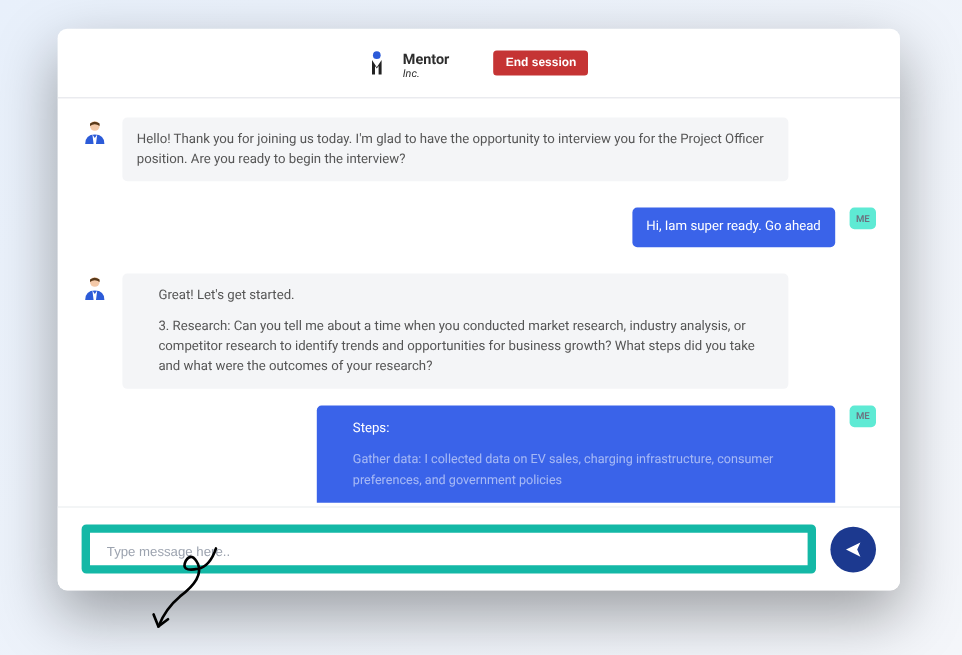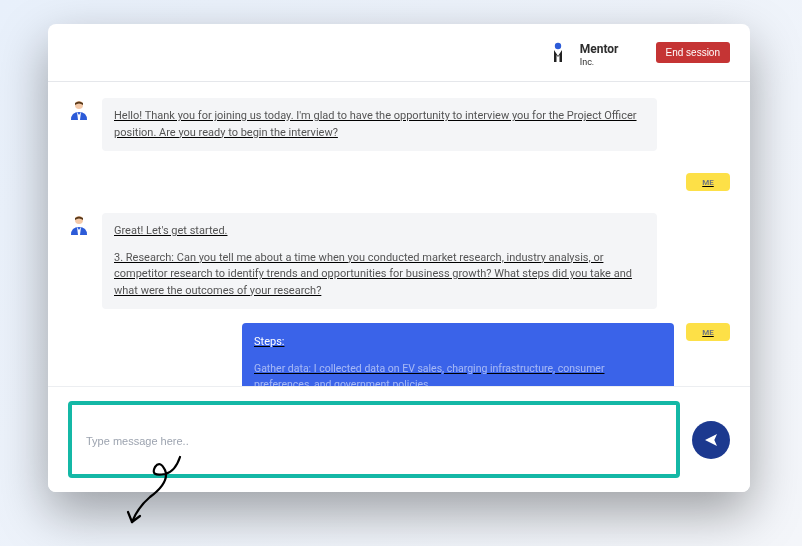--- a/index.html
+++ b/index.html
@@ -20,21 +20,21 @@
   background: #fff;
   border-radius: 8px;
   box-shadow: 0 20px 50px rgba(0,0,0,0.35);
   display: flex;
   flex-direction: column;
   overflow: hidden;
 }
 .header {
   display: flex;
   align-items: center;
-  justify-content: flex-end;
+  justify-content: center;
   padding: 14px 20px;
   border-bottom: 1px solid #e5e7eb;
   gap: 37px;
 }
 .logo {
   display: flex;
   align-items: center;
   gap: 6px;
 }
 .logo-mark {
@@ -46,61 +46,61 @@
   font-size: 12px;
   font-weight: 700;
   color: #2d2d2d;
   line-height: 1;
 }
 .logo-sub {
   font-size: 9px;
   font-weight: 400;
   color: #2d2d2d;
   display: block;
+  font-style: italic;
 }
 .end-btn {
   background: #c53434;
   color: #fff;
   border: none;
   border-radius: 3px;
   padding: 5px 10px;
   font-size: 10px;
-  font-weight: 400;
+  font-weight: 700;
   cursor: pointer;
 }
 .chat-body {
   flex: 1;
   overflow: hidden;
   padding: 16px 20px 0 20px;
   display: flex;
   flex-direction: column;
   gap: 22px;
-  text-decoration: underline;
 }
 .row {
   display: flex;
   align-items: flex-start;
   gap: 12px;
 }
 .row.from-me {
   justify-content: flex-end;
 }
 .avatar {
   width: 22px;
   height: 22px;
   flex: 0 0 22px;
   display: flex;
   align-items: center;
   justify-content: center;
 }
 .me-badge {
-  width: 44px;
+  width: 22px;
   height: 18px;
   border-radius: 4px;
-  background: #fde047;
+  background: #5eead4;
   color: #6b7280;
   font-size: 8px;
   font-weight: 600;
   display: flex;
   align-items: center;
   justify-content: center;
 }
 .bubble {
   background: #f4f5f7;
   border-radius: 4px;
@@ -123,42 +123,42 @@
   border-radius: 4px 4px 0 0;
   width: 432px;
   padding: 10px 12px;
   font-size: 11px;
   line-height: 1.6;
 }
 .bubble.me-partial .fade {
   color: rgba(255,255,255,0.55);
   font-size: 10.5px;
 }
-.bubble p { margin-bottom: 10px; }
+.bubble p { margin-bottom: 10px; margin-left: 18px; }
 .bubble p:last-child { margin-bottom: 0; }
 .partial-wrap {
   display: flex;
   align-items: flex-start;
   justify-content: flex-end;
   gap: 12px;
   margin-top: -8px;
 }
 .composer {
   border-top: 1px solid #eceef1;
   background: #fff;
   padding: 14px 20px;
   display: flex;
   align-items: center;
   gap: 12px;
 }
 .input-wrap {
   flex: 1;
-  border: 4px solid #14b8a6;
+  border: 7px solid #14b8a6;
   border-radius: 4px;
-  padding: 25px 14px;
+  padding: 4px 14px;
 }
 .input-wrap input {
   width: 100%;
   border: none;
   outline: none;
   font-size: 11px;
   color: #333;
 }
 .input-wrap input::placeholder { color: #9ca3af; }
 .send-btn {
@@ -208,20 +208,21 @@
           <circle cx="11" cy="7" r="4" fill="#f4c9a8"></circle>
           <path d="M7 5 Q11 2 15 5 L15 7 Q11 4 7 7 Z" fill="#5a3a1a"></path>
           <path d="M3 22 Q3 14 11 14 Q19 14 19 22 Z" fill="#2c5bd8"></path>
           <path d="M9 14 L11 17 L13 14 L12 22 L10 22 Z" fill="#fff"></path>
         </svg>
       </div>
       <div class="bubble">Hello! Thank you for joining us today. I'm glad to have the opportunity to interview you for the Project Officer position. Are you ready to begin the interview?</div>
     </div>
 
     <div class="row from-me">
+      <div class="bubble me">Hi, Iam super ready. Go ahead</div>
       <div class="me-badge">ME</div>
     </div>
 
     <div class="row">
       <div class="avatar">
         <svg width="22" height="22" viewBox="0 0 22 22">
           <circle cx="11" cy="7" r="4" fill="#f4c9a8"></circle>
           <path d="M7 5 Q11 2 15 5 L15 7 Q11 4 7 7 Z" fill="#5a3a1a"></path>
           <path d="M3 22 Q3 14 11 14 Q19 14 19 22 Z" fill="#2c5bd8"></path>
           <path d="M9 14 L11 17 L13 14 L12 22 L10 22 Z" fill="#fff"></path>

